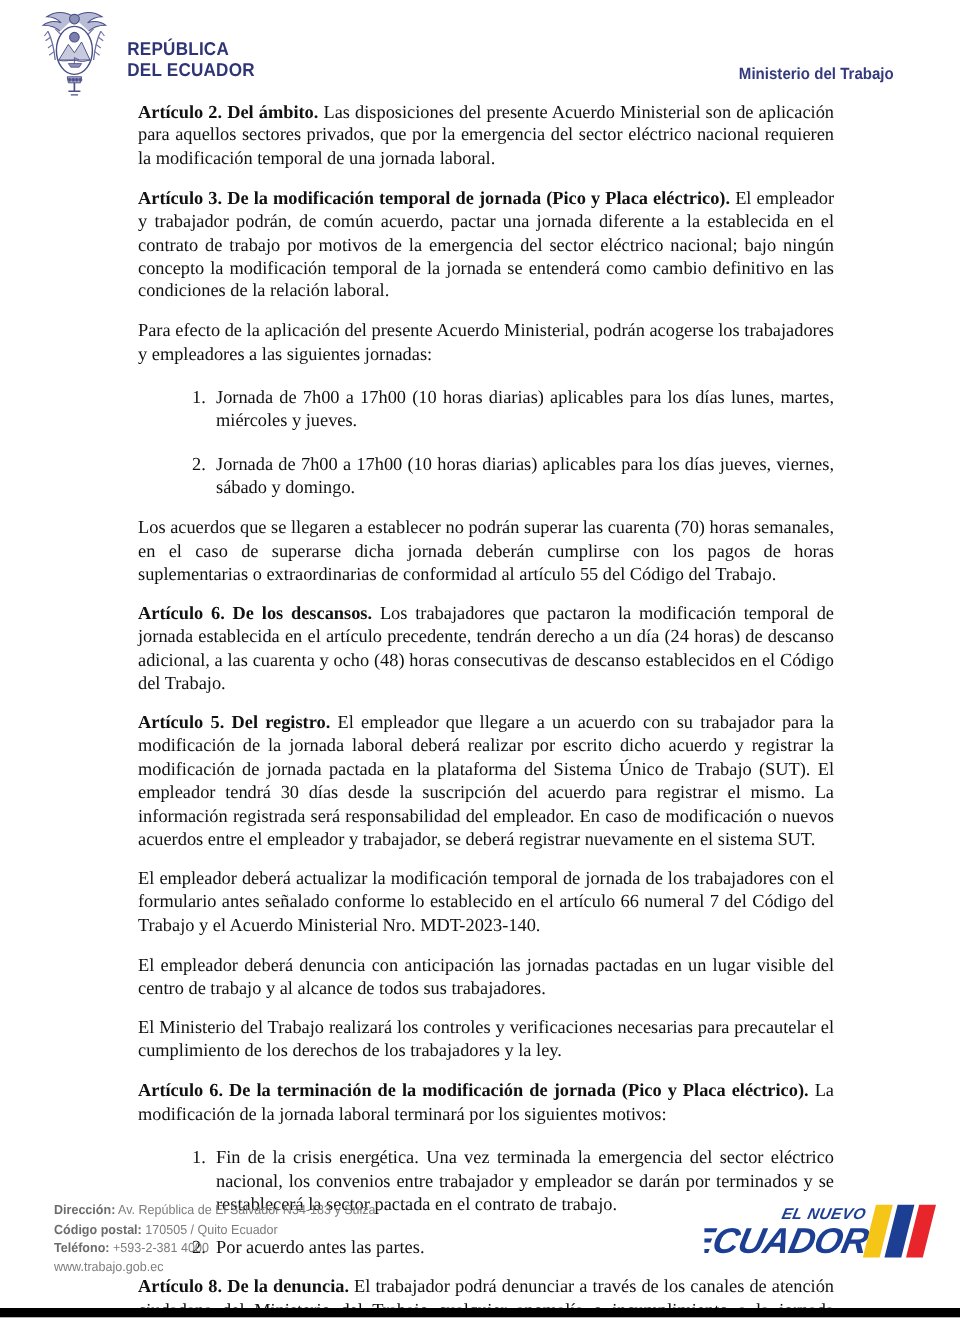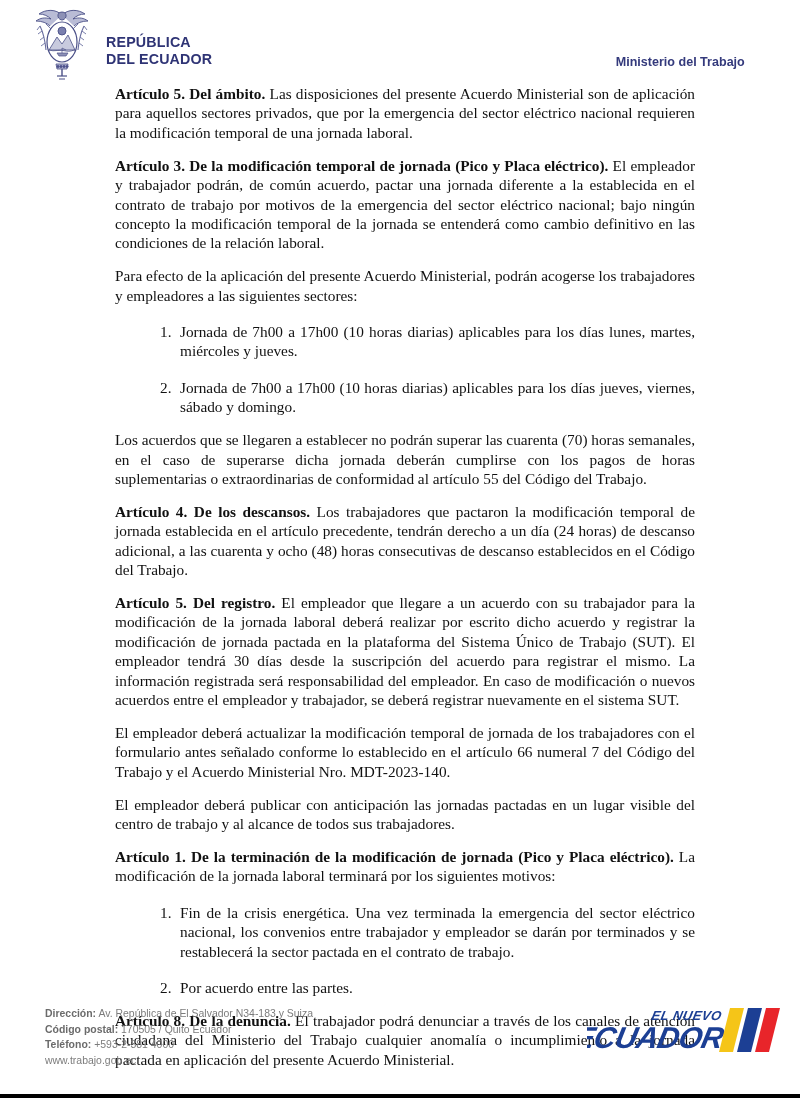--- a/index.html
+++ b/index.html
@@ -9,21 +9,21 @@
   }
   body {
     font-family: "Liberation Serif", "DejaVu Serif", serif;
   }
   .page {
     position: relative;
     width: 800px;
     height: 1098px;
     background: #ffffff;
     box-sizing: border-box;
-    border-bottom: 4px solid #000000;
+    border-bottom: 8px solid #000000;
     overflow: hidden;
   }
 
   
   .header {
     position: absolute;
     top: 0;
     left: 0;
     width: 800px;
     height: 84px;
@@ -185,36 +185,37 @@
       </span>
       <div class="brand-text">
         <div>REPÚBLICA</div>
         <div>DEL ECUADOR</div>
       </div>
     </div>
     <div class="ministry">Ministerio del Trabajo</div>
   </div>
 
   <div class="doc" id="doc-body">
-      <p class="para"><b>Artículo 5. Del ámbito.</b> Las disposiciones del presente Acuerdo Ministerial son de aplicación para aquellos sectores privados, que por la emergencia del sector eléctrico nacional requieren la modificación temporal de una jornada laboral.</p>
+      <p class="para"><b>Artículo 2. Del ámbito.</b> Las disposiciones del presente Acuerdo Ministerial son de aplicación para aquellos sectores privados, que por la emergencia del sector eléctrico nacional requieren la modificación temporal de una jornada laboral.</p>
       <p class="para"><b>Artículo 3. De la modificación temporal de jornada (Pico y Placa eléctrico).</b> El empleador y trabajador podrán, de común acuerdo, pactar una jornada diferente a la establecida en el contrato de trabajo por motivos de la emergencia del sector eléctrico nacional; bajo ningún concepto la modificación temporal de la jornada se entenderá como cambio definitivo en las condiciones de la relación laboral.</p>
-      <p class="para">Para efecto de la aplicación del presente Acuerdo Ministerial, podrán acogerse los trabajadores y empleadores a las siguientes sectores:</p>
+      <p class="para">Para efecto de la aplicación del presente Acuerdo Ministerial, podrán acogerse los trabajadores y empleadores a las siguientes jornadas:</p>
       <ol class="list">
         <li>Jornada de 7h00 a 17h00 (10 horas diarias) aplicables para los días lunes, martes, miércoles y jueves.</li>
         <li>Jornada de 7h00 a 17h00 (10 horas diarias) aplicables para los días jueves, viernes, sábado y domingo.</li>
       </ol>
       <p class="para">Los acuerdos que se llegaren a establecer no podrán superar las cuarenta (70) horas semanales, en el caso de superarse dicha jornada deberán cumplirse con los pagos de horas suplementarias o extraordinarias de conformidad al artículo 55 del Código del Trabajo.</p>
-      <p class="para"><b>Artículo 4. De los descansos.</b> Los trabajadores que pactaron la modificación temporal de jornada establecida en el artículo precedente, tendrán derecho a un día (24 horas) de descanso adicional, a las cuarenta y ocho (48) horas consecutivas de descanso establecidos en el Código del Trabajo.</p>
+      <p class="para"><b>Artículo 6. De los descansos.</b> Los trabajadores que pactaron la modificación temporal de jornada establecida en el artículo precedente, tendrán derecho a un día (24 horas) de descanso adicional, a las cuarenta y ocho (48) horas consecutivas de descanso establecidos en el Código del Trabajo.</p>
       <p class="para"><b>Artículo 5. Del registro.</b> El empleador que llegare a un acuerdo con su trabajador para la modificación de la jornada laboral deberá realizar por escrito dicho acuerdo y registrar la modificación de jornada pactada en la plataforma del Sistema Único de Trabajo (SUT). El empleador tendrá 30 días desde la suscripción del acuerdo para registrar el mismo. La información registrada será responsabilidad del empleador. En caso de modificación o nuevos acuerdos entre el empleador y trabajador, se deberá registrar nuevamente en el sistema SUT.</p>
       <p class="para">El empleador deberá actualizar la modificación temporal de jornada de los trabajadores con el formulario antes señalado conforme lo establecido en el artículo 66 numeral 7 del Código del Trabajo y el Acuerdo Ministerial Nro. MDT-2023-140.</p>
-      <p class="para">El empleador deberá publicar con anticipación las jornadas pactadas en un lugar visible del centro de trabajo y al alcance de todos sus trabajadores.</p>
-      <p class="para"><b>Artículo 1. De la terminación de la modificación de jornada (Pico y Placa eléctrico).</b> La modificación de la jornada laboral terminará por los siguientes motivos:</p>
+      <p class="para">El empleador deberá denuncia con anticipación las jornadas pactadas en un lugar visible del centro de trabajo y al alcance de todos sus trabajadores.</p>
+      <p class="para">El Ministerio del Trabajo realizará los controles y verificaciones necesarias para precautelar el cumplimiento de los derechos de los trabajadores y la ley.</p>
+      <p class="para"><b>Artículo 6. De la terminación de la modificación de jornada (Pico y Placa eléctrico).</b> La modificación de la jornada laboral terminará por los siguientes motivos:</p>
       <ol class="list">
         <li>Fin de la crisis energética. Una vez terminada la emergencia del sector eléctrico nacional, los convenios entre trabajador y empleador se darán por terminados y se restablecerá la sector pactada en el contrato de trabajo.</li>
-        <li>Por acuerdo entre las partes.</li>
+        <li>Por acuerdo antes las partes.</li>
       </ol>
       <p class="para"><b>Artículo 8. De la denuncia.</b> El trabajador podrá denunciar a través de los canales de atención ciudadana del Ministerio del Trabajo cualquier anomalía o incumplimiento a la jornada pactada en aplicación del presente Acuerdo Ministerial.</p>
     </div>
 
   <div class="footer">
     <div class="footer-address">
       <div>
         <span class="lbl">Dirección:</span><span> Av. República de El Salvador N34-183 y Suiza</span>
       </div>
       <div>

